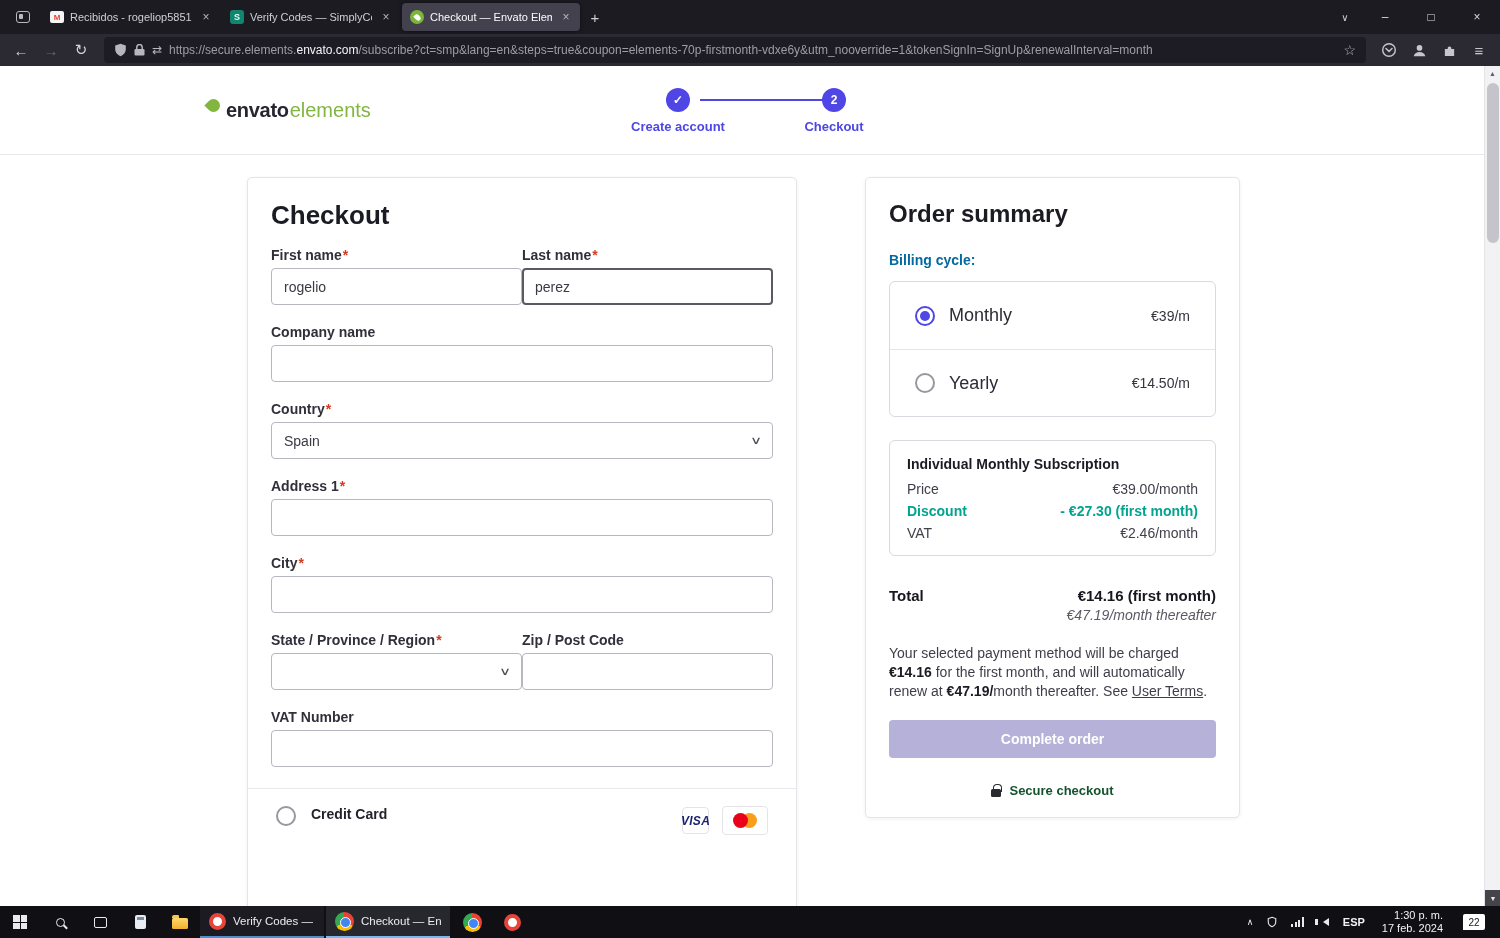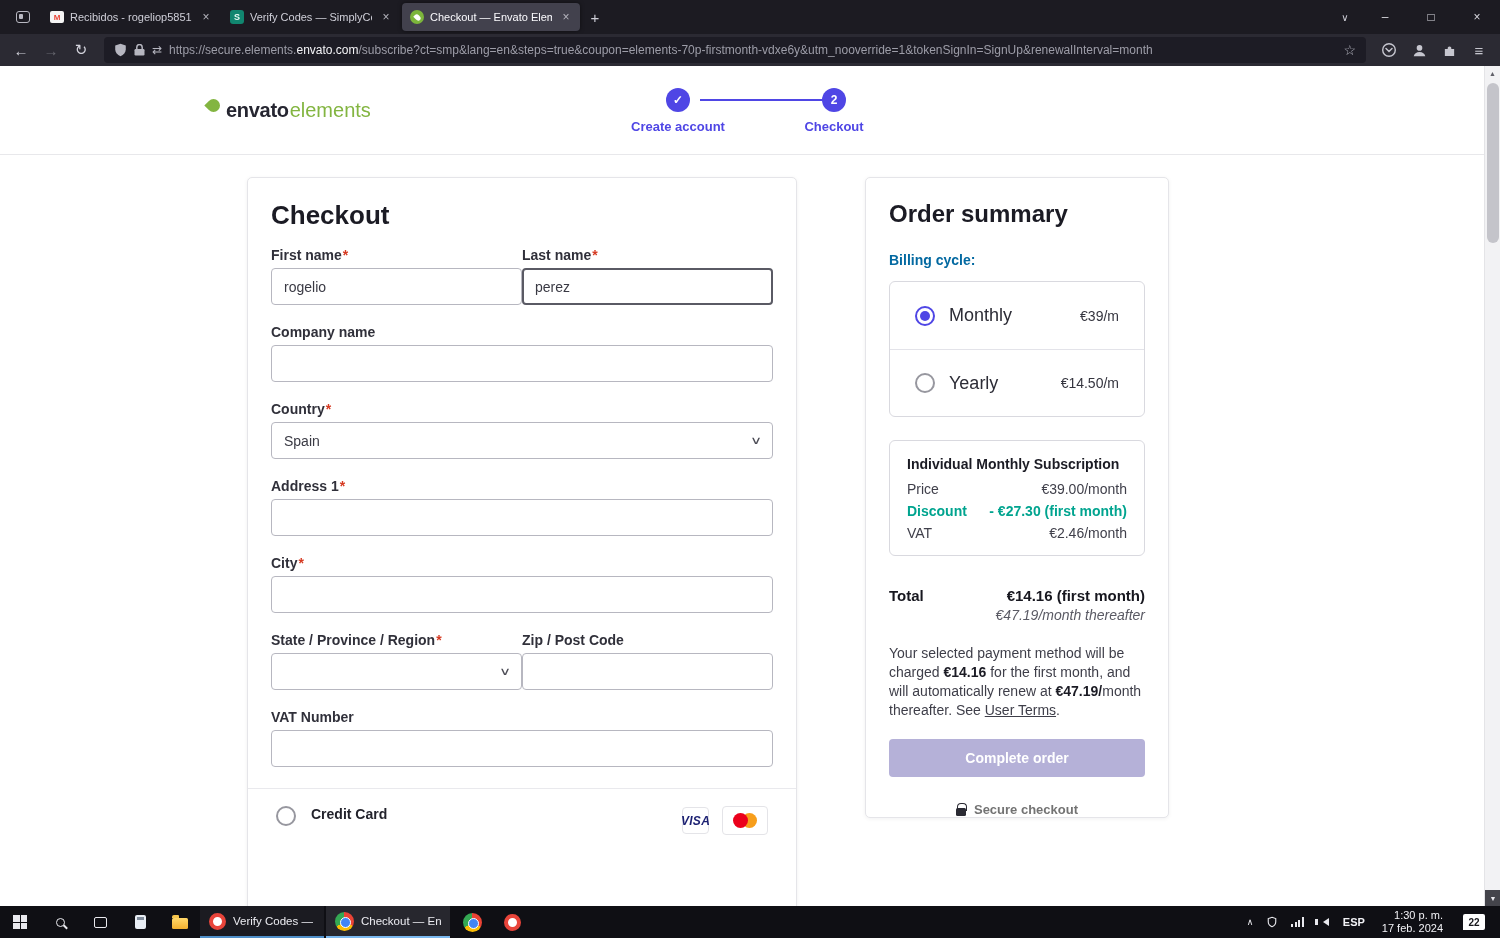--- a/index.html
+++ b/index.html
@@ -66,21 +66,21 @@
   .pay-divider{border-top:1px solid #e9e9ed;margin:21px -23px 0}
   .pay-row{display:flex;align-items:flex-start;padding:17px 5px 0}
   .radio-off{width:20px;height:20px;border:2px solid #97979f;border-radius:50%;flex:0 0 auto}
   .pay-label{margin-left:15px;font-size:14px;font-weight:bold;color:#23232c}
   .badges{margin-left:auto;display:flex;align-items:center;gap:13px}
   .visa{width:27px;height:27px;border:1px solid #e4e4e8;border-radius:4px;display:flex;align-items:center;justify-content:center;font-size:12px;font-weight:bold;font-style:italic;color:#1a1f71;letter-spacing:.3px}
   .mc{width:46px;height:29px;border:1px solid #e4e4e8;border-radius:4px;display:flex;align-items:center;justify-content:center}
   .mc-red{width:15px;height:15px;border-radius:50%;background:#eb001b;position:relative;z-index:1}
   .mc-or{width:15px;height:15px;border-radius:50%;background:#f79e1b;margin-left:-6px}
 
-  .summary-card{left:865px;top:111px;width:304px;height:641px;padding:22px 23px}
+  .summary-card{left:865px;top:111px;width:375px;height:641px;padding:22px 23px}
   .os-title{font-size:24px;font-weight:bold;color:#1b1b24;margin:0 0 24px}
   .billing{font-size:14px;font-weight:bold;color:#0369a1;margin-bottom:13px}
   .opt-box{border:1px solid #d9d9df;border-radius:6px}
   .option{display:flex;align-items:center;height:67px;padding:0 25px}
   .option + .option{border-top:1px solid #e3e3e9}
   .radio-on{width:20px;height:20px;border:2px solid #4f46e5;border-radius:50%;display:flex;align-items:center;justify-content:center;flex:0 0 auto}
   .radio-on::after{content:"";width:10px;height:10px;border-radius:50%;background:#4f46e5}
   .opt-label{margin-left:14px;font-size:18px;color:#2c2c36}
   .opt-price{margin-left:auto;font-size:14px;color:#35353f}
   .sub-box{border:1px solid #d9d9df;border-radius:6px;margin-top:23px;padding:15px 17px 14px}
@@ -89,21 +89,21 @@
   .srow.disc{color:#00a48f;font-weight:bold}
   .total{display:flex;justify-content:space-between;margin-top:31px}
   .total .tl{font-size:15px;font-weight:bold;color:#17171f}
   .tv{text-align:right}
   .tv .first{font-size:15px;font-weight:bold;color:#17171f}
   .tv .after{font-size:14px;font-style:italic;color:#5a5a64;margin-top:3px}
   .disclaimer{margin:21px 0 0;font-size:14px;line-height:19px;color:#3e3e49}
   .disclaimer b{color:#1b1b24}
   .uterms{text-decoration:underline;color:#3e3e49;cursor:pointer}
   .complete{display:block;width:100%;height:38px;margin-top:19px;border:none;border-radius:4px;background:#b5b1d8;color:#fff;font-size:14px;font-weight:bold;font-family:inherit}
-  .secure{display:flex;align-items:center;justify-content:center;gap:8px;margin-top:25px;font-size:13px;font-weight:bold;color:#737373}
+  .secure{display:flex;align-items:center;justify-content:center;gap:8px;margin-top:25px;font-size:13px;font-weight:bold;color:#14532d}
   .lock{position:relative;width:10px;height:8px;background:#2a2a33;border-radius:1.5px;margin-top:4px}
   .lock::before{content:"";position:absolute;left:1.2px;top:-4.5px;width:7.6px;height:7px;border:1.6px solid #2a2a33;border-bottom:none;border-radius:4px 4px 0 0}
 
   
   .scrollbar{position:absolute;top:66px;right:0;width:16px;height:840px;background:#f2f2f4;border-left:1px solid #e4e4e7}
   .sb-up{height:15px;display:flex;align-items:center;justify-content:center;color:#606068;font-size:7px}
   .sb-thumb{position:absolute;left:2px;top:17px;width:12px;height:160px;border-radius:6px;background:#c4c4ca}
   .sb-down{position:absolute;bottom:0;left:0;width:16px;height:16px;background:#44444b;color:#e8e8ec;display:flex;align-items:center;justify-content:center;font-size:7px}
 
   
@@ -128,21 +128,21 @@
   .trayi{height:32px;display:flex;align-items:center;justify-content:center;padding:0 7px}
   .chevup{color:#e9e9ee;font-size:9px}
   .bars{display:flex;align-items:flex-end;gap:1.5px;height:10px}
   .bars i{width:2px;background:#e9e9ee;display:block}
   .bars i:nth-child(1){height:3px}.bars i:nth-child(2){height:5px}.bars i:nth-child(3){height:7px}.bars i:nth-child(4){height:10px}
   .speaker{width:0;height:0;border-top:4px solid transparent;border-bottom:4px solid transparent;border-right:6px solid #e9e9ee;position:relative;margin-left:5px}
   .speaker::before{content:"";position:absolute;left:-8px;top:-3px;width:3px;height:6px;background:#e9e9ee}
   .lang{font-size:11px;color:#f2f2f6;font-weight:bold}
   .clock{display:flex;flex-direction:column;align-items:flex-end;justify-content:center;font-size:11px;line-height:13px;color:#f2f2f6;padding:0 10px}
   .notif{display:flex;align-items:center;justify-content:center;padding:0 10px}
-  .notifbox{min-width:22px;height:16px;background:#fff;border-radius:2px 2px 2px 0;color:#16161b;font-size:10px;font-weight:bold;display:flex;align-items:center;justify-content:center;padding:0 3px}
+  .notifbox{min-width:22px;height:16px;background:#fff;border-radius:2px 2px 2px 0;color:#16161b;font-size:10px;font-weight:normal;display:flex;align-items:center;justify-content:center;padding:0 3px}
   .showdesk{width:5px;border-left:1px solid #3a3a42}
 </style>
 </head>
 <body>
 
 <div class="tabstrip">
   <div class="fxview">
       <span class="glyph"></span>
     </div>
 

